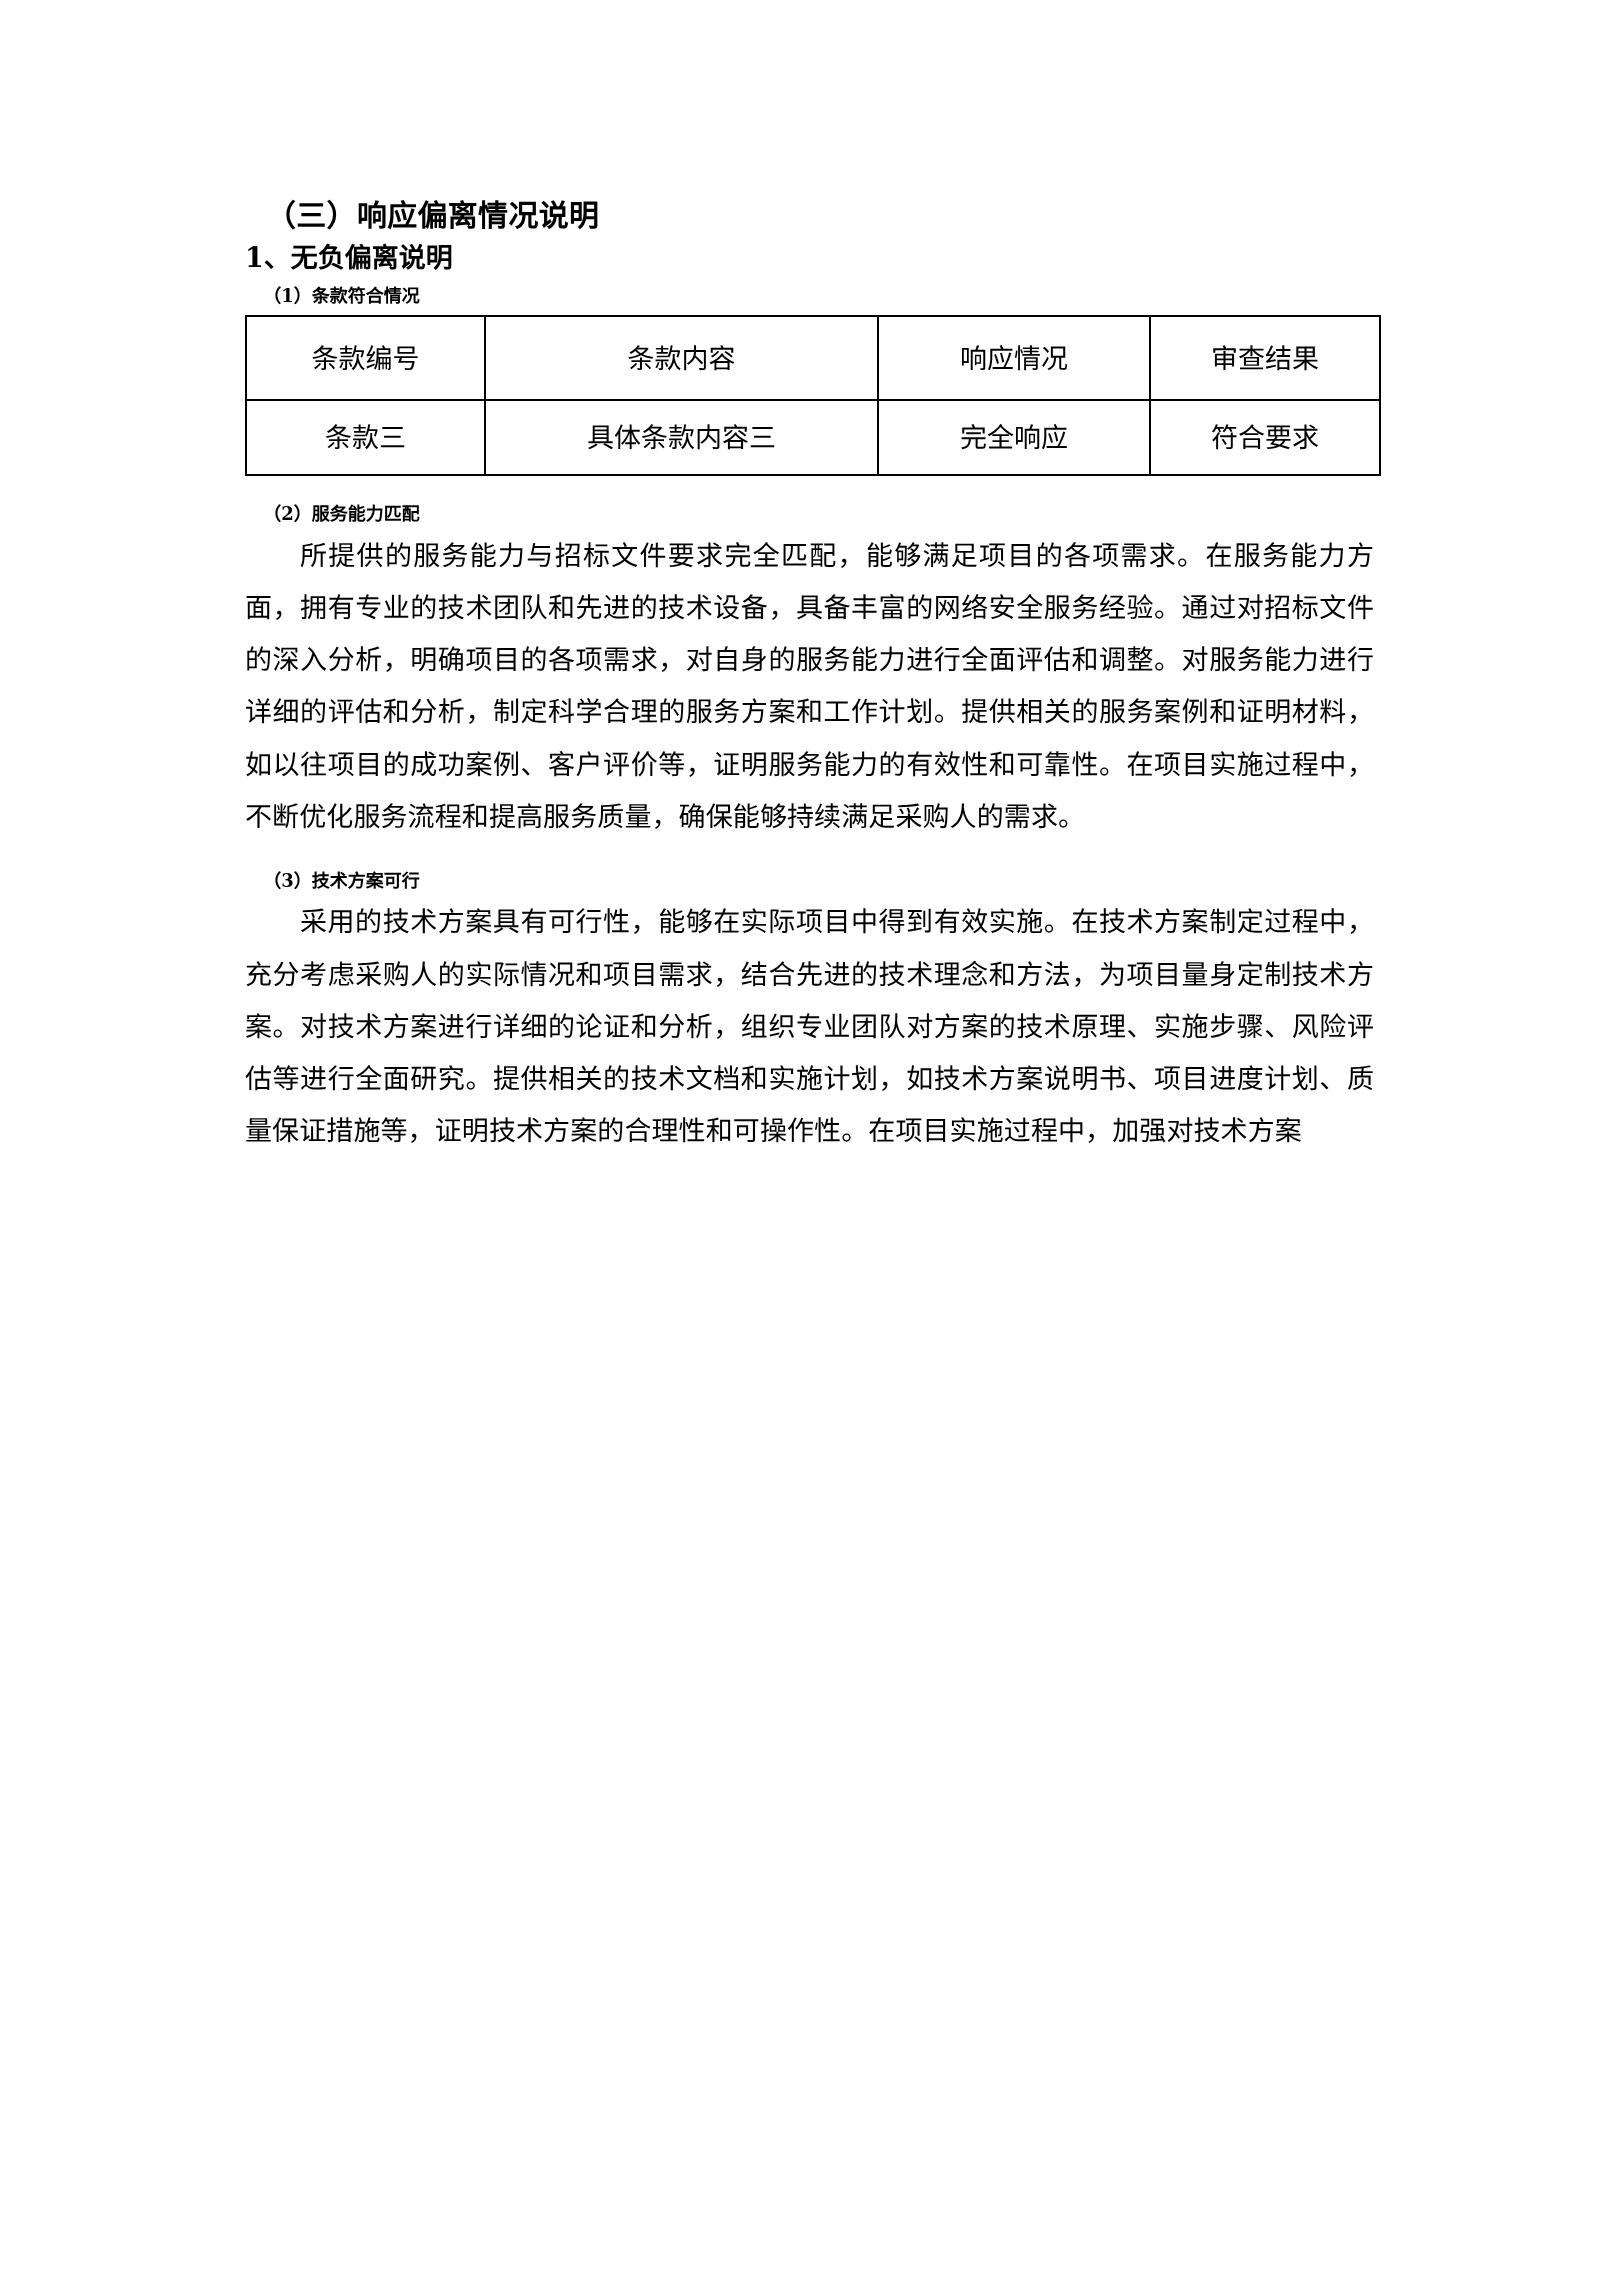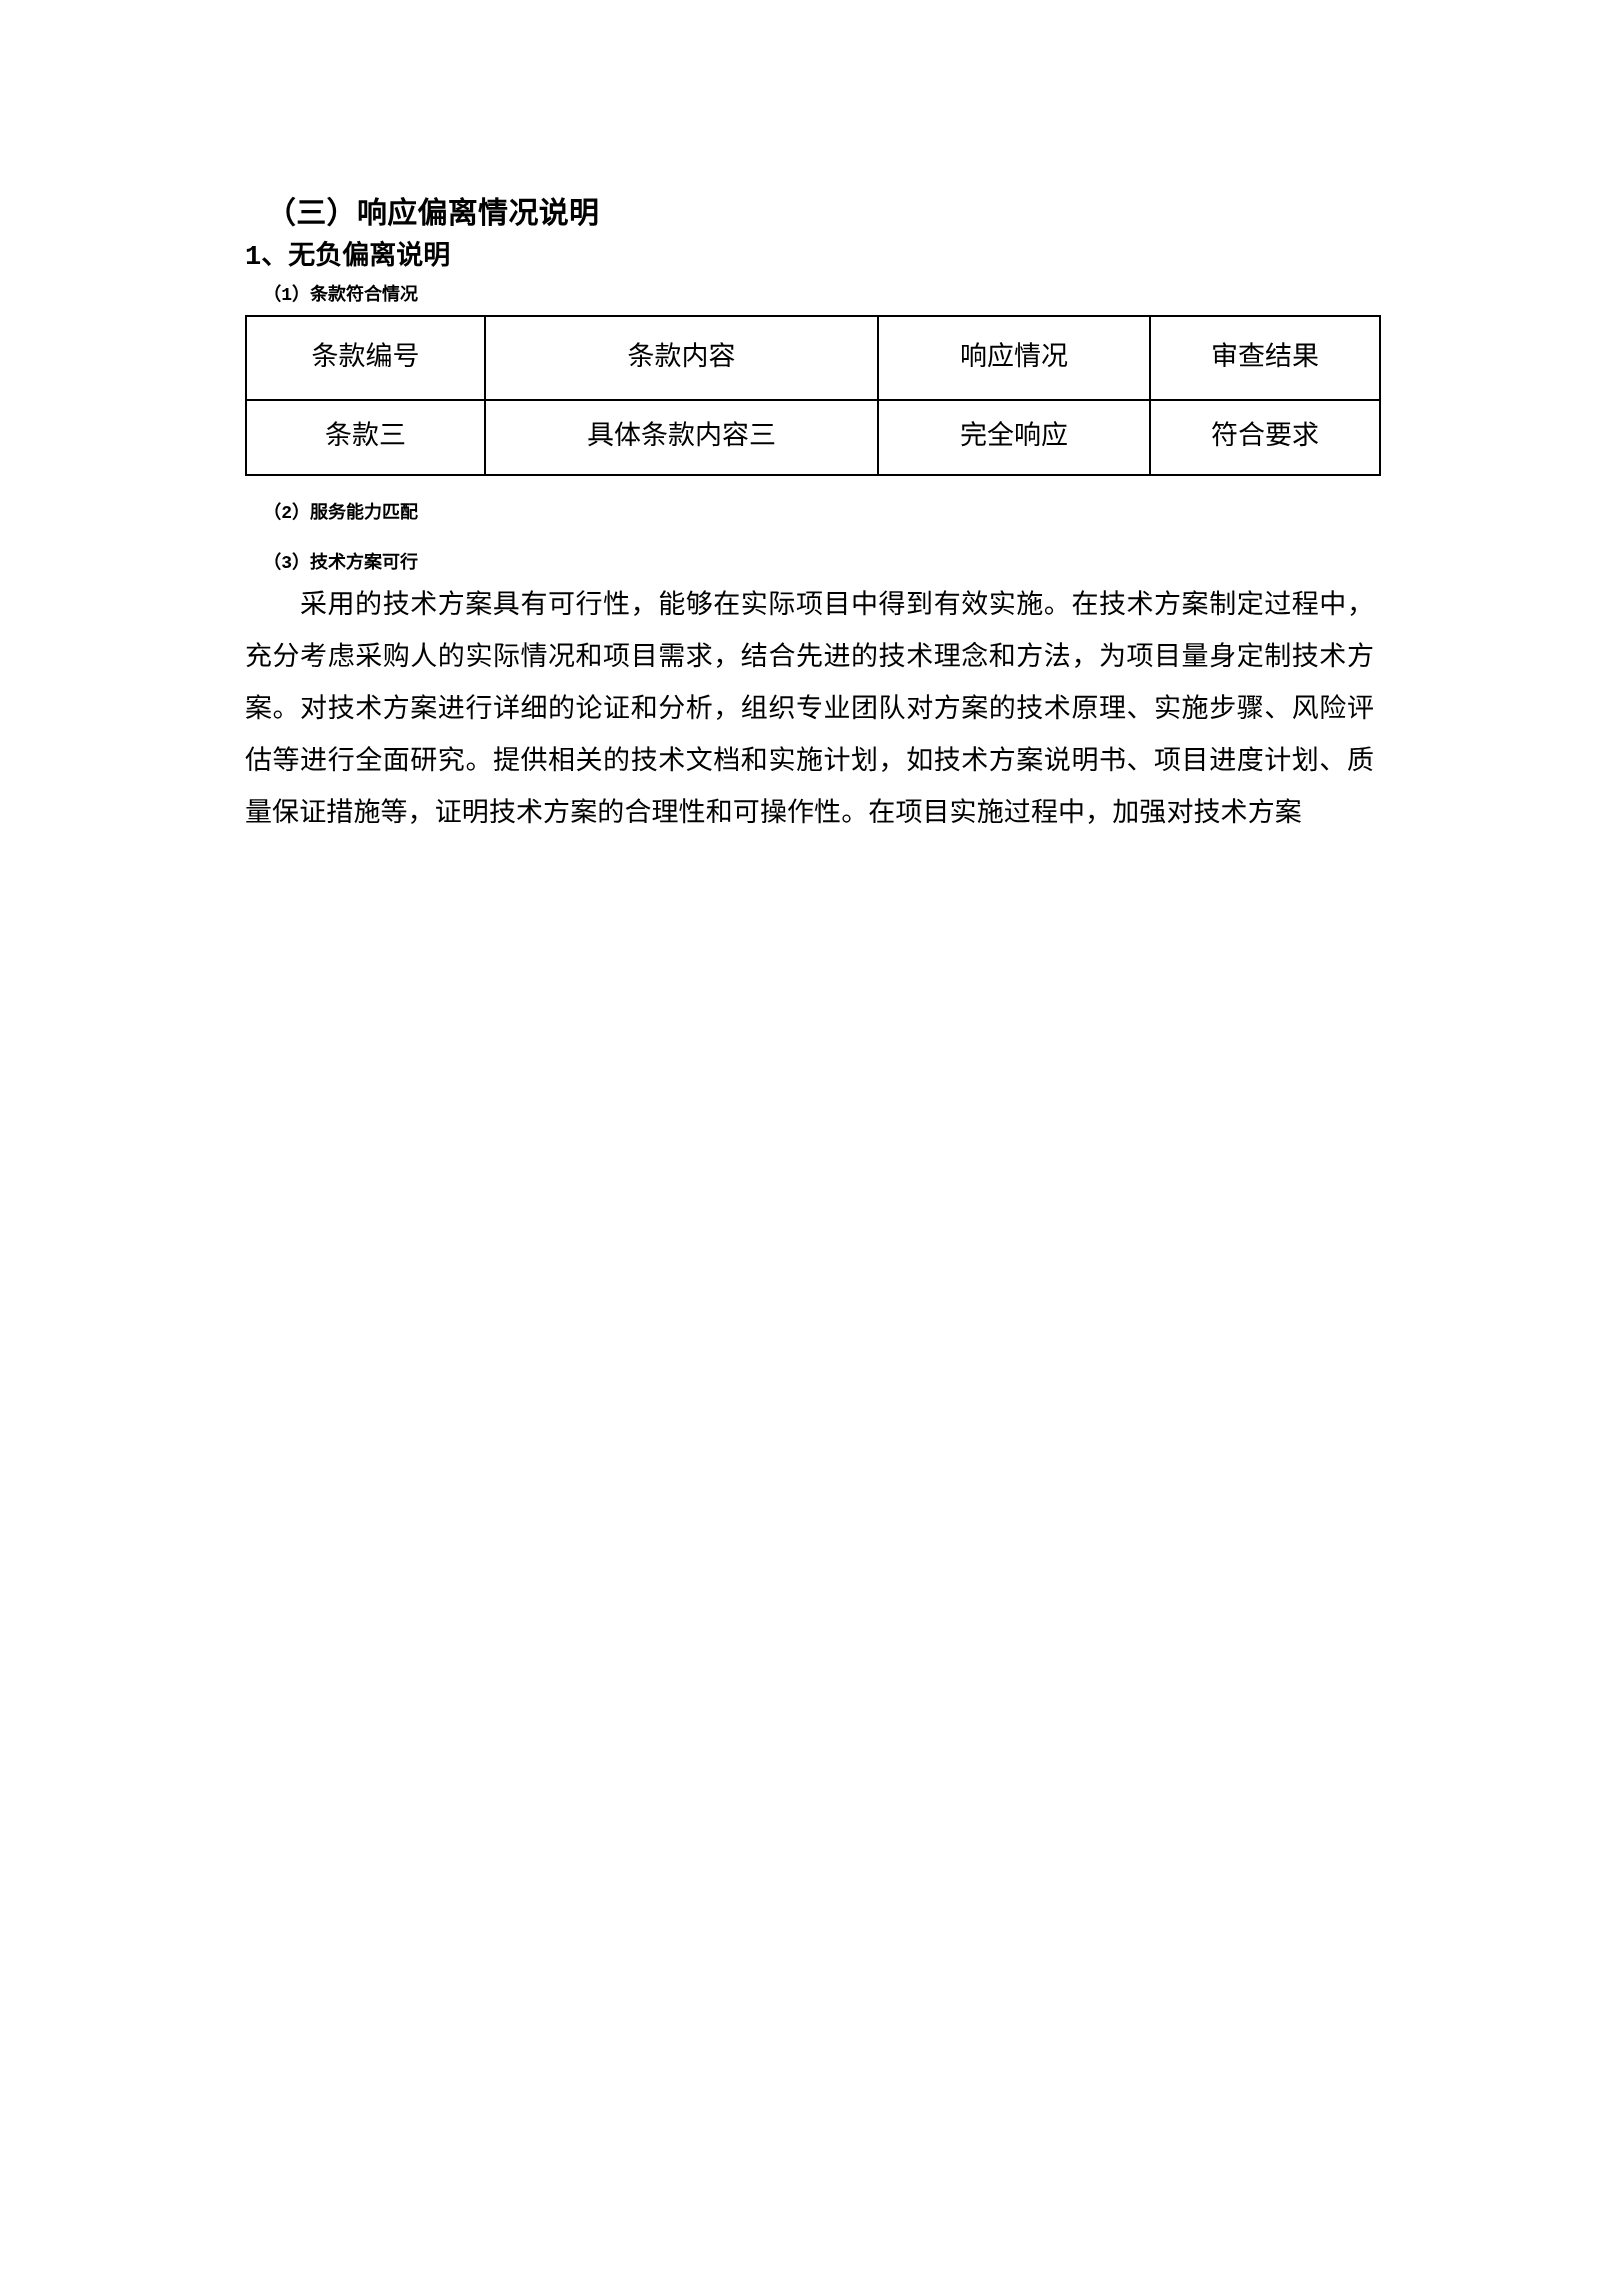--- a/index.html
+++ b/index.html
@@ -15,21 +15,20 @@
     background: #ffffff;
     box-sizing: border-box;
     padding: 196px 249px 0 245px;
     font-family: "DejaVu Serif", "Liberation Serif", serif;
     color: #000000;
     overflow: hidden;
   }
 
   .doc-body {
     width: 1129px;
-    font-family: Liberation Mono, monospace;
   }
 
   
   .h-section {
     font-size: 30px;
     line-height: 1.30;
     margin: 0 0 5.2px 0;
     text-indent: 21px;
     letter-spacing: 0.3px;
     white-space: nowrap;
@@ -138,20 +137,21 @@
             <td>完全响应</td>
             <td>符合要求</td>
           </tr>
         </tbody>
       </table>
     </div>
 
 
     <h3 class="h-sub spaced">（2）服务能力匹配</h3>
 
+    <p class="para">所提供的服务能力与招标文件要求完全匹配，能够满足项目的各项需求。在服务能力方面，拥有专业的技术团队和先进的技术设备，具备丰富的网络安全服务经验。通过对招标文件的深入分析，明确项目的各项需求，对自身的服务能力进行全面评估和调整。对服务能力进行详细的评估和分析，制定科学合理的服务方案和工作计划。提供相关的服务案例和证明材料，如以往项目的成功案例、客户评价等，证明服务能力的有效性和可靠性。在项目实施过程中，不断优化服务流程和提高服务质量，确保能够持续满足采购人的需求。</p>
 
     <h3 class="h-sub spaced">（3）技术方案可行</h3>
 
     <p class="para">采用的技术方案具有可行性，能够在实际项目中得到有效实施。在技术方案制定过程中，充分考虑采购人的实际情况和项目需求，结合先进的技术理念和方法，为项目量身定制技术方案。对技术方案进行详细的论证和分析，组织专业团队对方案的技术原理、实施步骤、风险评估等进行全面研究。提供相关的技术文档和实施计划，如技术方案说明书、项目进度计划、质量保证措施等，证明技术方案的合理性和可操作性。在项目实施过程中，加强对技术方案</p>
 
   </div>
 </div>
 
 
 </body></html>

